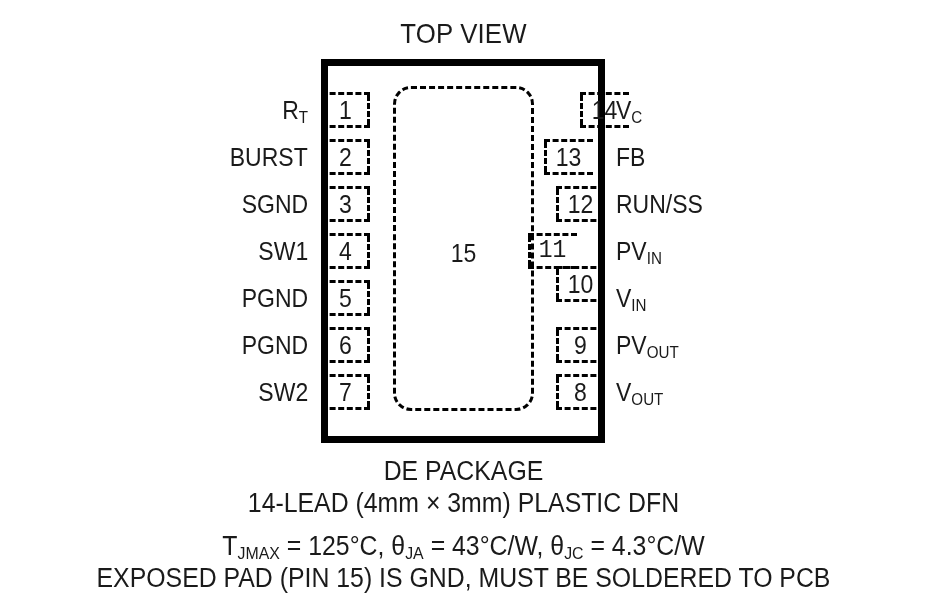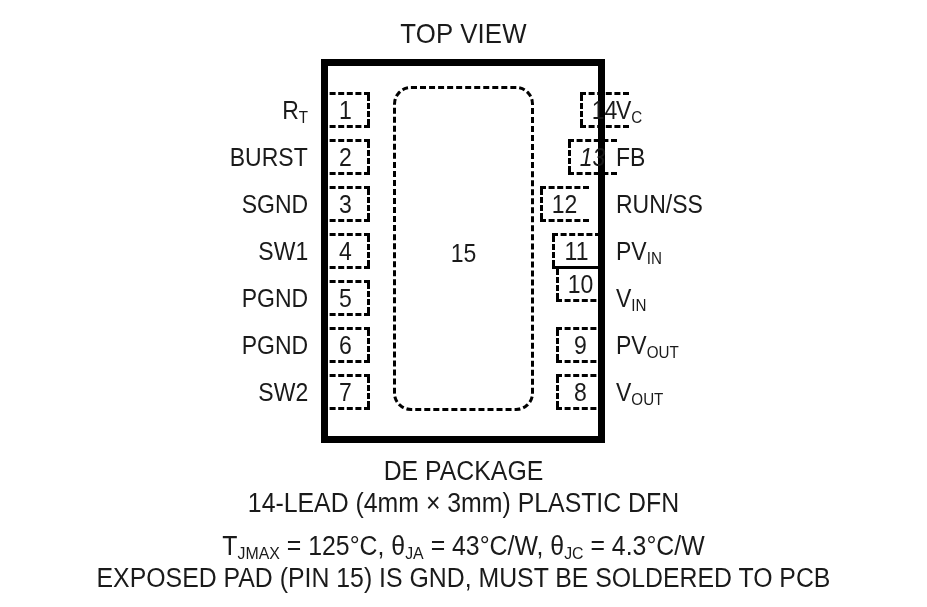--- a/index.html
+++ b/index.html
@@ -240,41 +240,41 @@
   <div class="pin-lead right" style="left:580px; top:92px;">
     <span class="lead-top"></span>
     <span class="lead-side"></span>
     <span class="lead-bottom"></span>
     <span class="pin-number">14</span>
   </div>
   <div class="pin-name right" style="top:95px;">
     <span>V</span><sub>C</sub>
   </div>
 
-  <div class="pin-lead right" style="left:568px; top:139px;font-style:italic;">
+  <div class="pin-lead right" style="left:544px; top:139px;">
     <span class="lead-top"></span>
     <span class="lead-side"></span>
     <span class="lead-bottom"></span>
     <span class="pin-number">13</span>
   </div>
   <div class="pin-name right" style="top:142px;">
     <span>FB</span><sub></sub>
   </div>
 
-  <div class="pin-lead right" style="left:540px; top:186px;">
+  <div class="pin-lead right" style="left:556px; top:186px;">
     <span class="lead-top"></span>
     <span class="lead-side"></span>
     <span class="lead-bottom"></span>
     <span class="pin-number">12</span>
   </div>
   <div class="pin-name right" style="top:189px;">
     <span>RUN/SS</span><sub></sub>
   </div>
 
-  <div class="pin-lead right" style="left:552px; top:233px;">
+  <div class="pin-lead right" style="left:528px; top:233px;font-family:Liberation Mono, monospace;">
     <span class="lead-top"></span>
     <span class="lead-side"></span>
     <span class="lead-bottom"></span>
     <span class="pin-number">11</span>
   </div>
   <div class="pin-name right" style="top:236px;">
     <span>PV</span><sub>IN</sub>
   </div>
 
   <div class="pin-lead right" style="left:556px; top:266px;">

